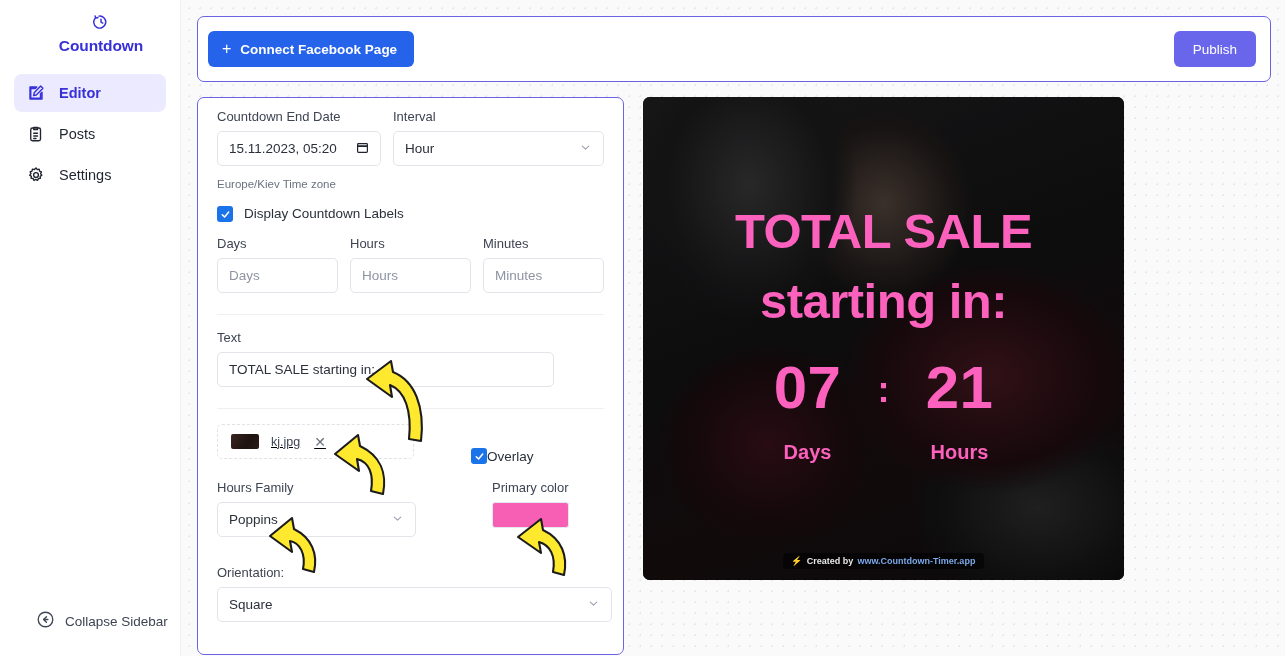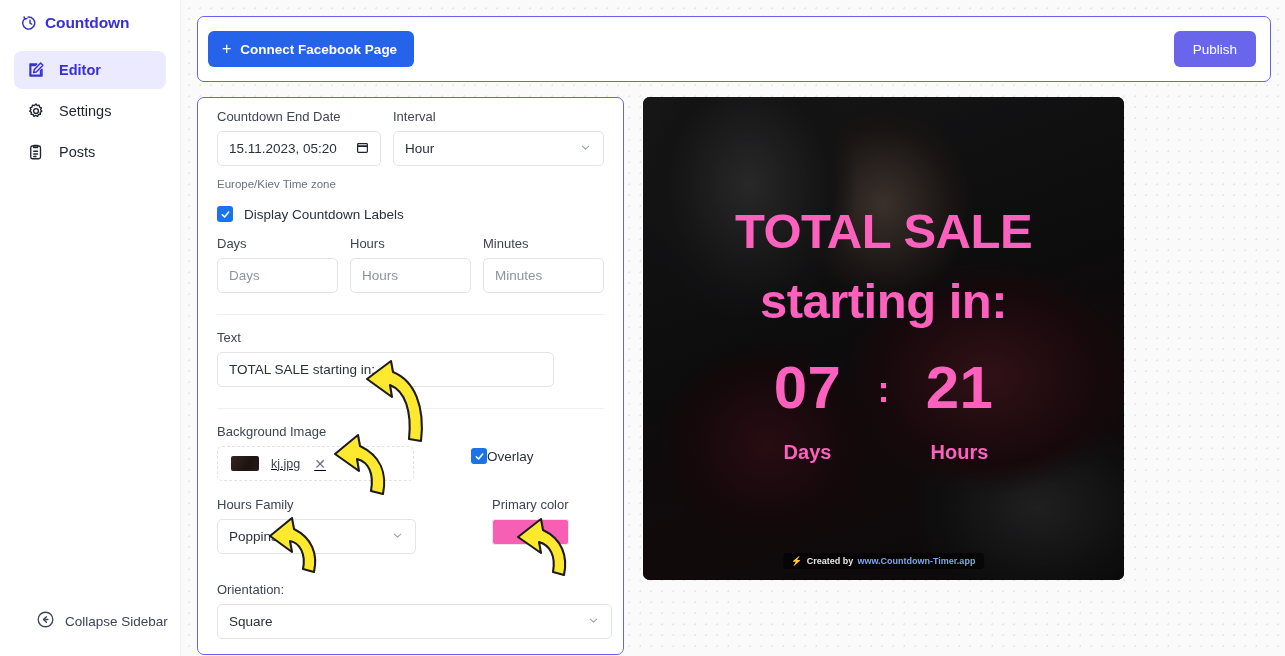--- a/index.html
+++ b/index.html
@@ -21,20 +21,21 @@
     position: relative;
     border-right: 1px solid #f0f0f3;
   }
   .brand {
     display: flex; align-items: center; gap: 7px;
     padding: 14px 0 0 22px;
     color: #3730d8;
     font-weight: bold;
     font-size: 15.5px;
     letter-spacing: -0.1px;
+    flex-direction: column;
   }
   .brand-icon { display: flex; align-items: center; }
 
   .nav { margin-top: 19px; padding: 0 14px; }
   .nav-item {
     display: flex; align-items: center; gap: 13px;
     height: 38px;
     padding: 0 12px;
     border-radius: 8px;
     font-size: 14.5px;
@@ -132,21 +133,21 @@
     width: 100%;
     cursor: text;
   }
   .control.placeholder { color: #8d94a3; }
   .control.select { cursor: pointer; justify-content: space-between; }
   .chev { color: #9aa0ae; font-size: 11px; line-height: 1; }
   .cal-icon { margin-left: auto; }
 
   .tz-note { font-size: 11.5px; color: #6b7280; margin-top: 12px; }
 
-  .check-row { display: flex; align-items: center; gap: 11px; margin-top: 16px; }
+  .check-row { display: flex; align-items: flex-start; gap: 11px; margin-top: 16px; }
   .cbox {
     width: 16px; height: 16px; border-radius: 3px;
     background: #1a73e8;
     display: flex; align-items: center; justify-content: center;
     cursor: pointer; flex: 0 0 16px;
   }
   .cbox svg { display: block; }
   .check-label { font-size: 13.5px; color: #2b303b; }
 
   .divider { height: 1px; background: #eef0f3; margin: 21px 0 0 0; }
@@ -263,36 +264,36 @@
         <span class="nav-icon">
           <svg width="18" height="18" viewBox="0 0 24 24" fill="none" stroke="#3730d8" stroke-width="1.9" stroke-linecap="round" stroke-linejoin="round">
             <path d="M4 4h9l-2 2H5v13h13v-6l2-2v9H4z"></path>
             <path d="M18.2 2.8 L21.2 5.8 L12.4 14.6 L8.8 15.4 L9.6 11.8 Z"></path>
           </svg>
         </span>
         <span>Editor</span>
       </div>
       <div class="nav-item">
         <span class="nav-icon">
-          <svg width="18" height="18" viewBox="0 0 24 24" fill="none" stroke="#1f2430" stroke-width="1.8" stroke-linejoin="round">
-            <circle cx="12" cy="12" r="3.2"></circle>
-            <path d="M12 2.6l1.6 2.2 2.6-.7.5 2.7 2.6.9-1.2 2.4 1.7 2.1-2.2 1.6.3 2.7-2.7.2-1.1 2.5-2.4-1.3-2.4 1.3-1.1-2.5-2.7-.2.3-2.7-2.2-1.6 1.7-2.1-1.2-2.4 2.6-.9.5-2.7 2.6.7z"></path>
-          </svg>
-        </span>
-        <span>Settings</span>
-      </div>
-      <div class="nav-item">
-        <span class="nav-icon">
           <svg width="18" height="18" viewBox="0 0 24 24" fill="none" stroke="#1f2430" stroke-width="1.8" stroke-linecap="round" stroke-linejoin="round">
             <rect x="5" y="4" width="13" height="17" rx="2.2"></rect>
             <path d="M9 3.2h5v3H9z"></path>
             <path d="M9 11h5M9 14.6h5M9 18h3"></path>
           </svg>
         </span>
         <span>Posts</span>
+      </div>
+      <div class="nav-item">
+        <span class="nav-icon">
+          <svg width="18" height="18" viewBox="0 0 24 24" fill="none" stroke="#1f2430" stroke-width="1.8" stroke-linejoin="round">
+            <circle cx="12" cy="12" r="3.2"></circle>
+            <path d="M12 2.6l1.6 2.2 2.6-.7.5 2.7 2.6.9-1.2 2.4 1.7 2.1-2.2 1.6.3 2.7-2.7.2-1.1 2.5-2.4-1.3-2.4 1.3-1.1-2.5-2.7-.2.3-2.7-2.2-1.6 1.7-2.1-1.2-2.4 2.6-.9.5-2.7 2.6.7z"></path>
+          </svg>
+        </span>
+        <span>Settings</span>
       </div>
     </div>
 
     <div class="collapse">
       <span>
         <svg width="19" height="19" viewBox="0 0 24 24" fill="none" stroke="#3d4452" stroke-width="1.7" stroke-linecap="round" stroke-linejoin="round">
           <circle cx="12" cy="12" r="9.2"></circle>
           <path d="M13.2 8.4 L9.6 12 L13.2 15.6"></path>
           <path d="M9.8 12 H15"></path>
         </svg>
@@ -373,21 +374,20 @@
 
         <div style="margin-top:15px">
           <label class="fld-label">Text</label>
           <div class="control" style="width:337px">TOTAL SALE starting in:</div>
         </div>
 
         <div class="divider"></div>
 
         <div class="row" style="margin-top:15px; align-items:flex-start">
           <div style="width:242px">
-            <label class="fld-label">Background Image</label>
             <div class="file-chip">
               <span class="thumb"></span>
               <span class="chip-name">kj.jpg</span>
               <span class="chip-x">✕</span>
             </div>
           </div>
           <div style="padding-top:24px; display:flex; align-items:center; ">
             <span class="cbox">
               <svg width="11" height="11" viewBox="0 0 24 24" fill="none" stroke="#ffffff" stroke-width="3.4" stroke-linecap="round" stroke-linejoin="round">
                   <path d="M5 12.5 L10 17.5 L19 6.5"></path>

